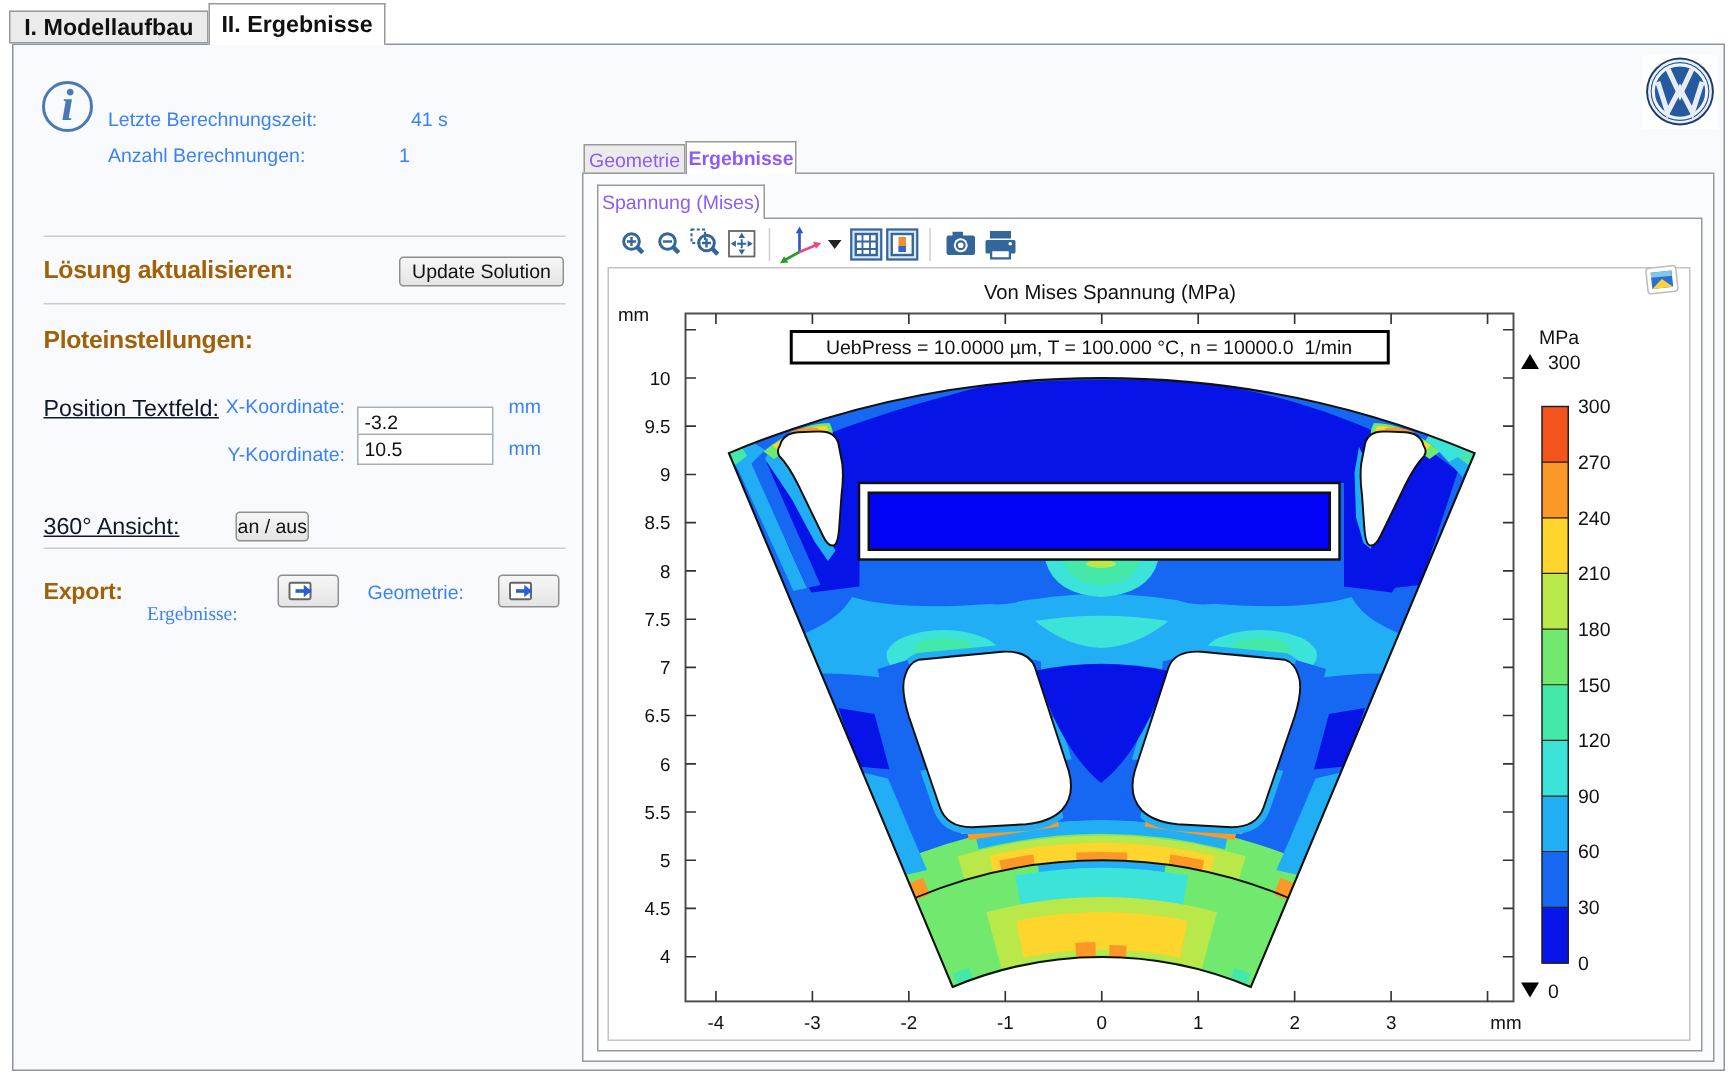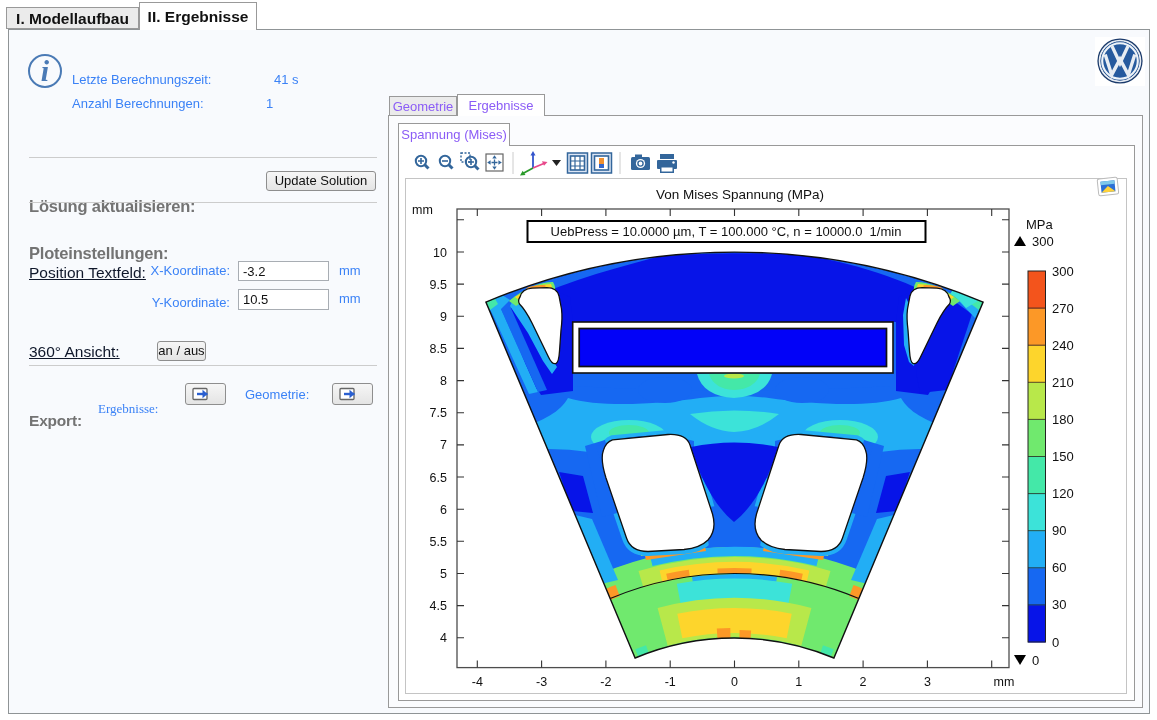--- a/index.html
+++ b/index.html
@@ -5,21 +5,21 @@
 html,body{margin:0;padding:0;width:1157px;height:720px;overflow:hidden;background:#fff;
   font-family:"Liberation Sans",sans-serif;-webkit-font-smoothing:antialiased;}
 *{box-sizing:border-box;}
 .abs{position:absolute;}
 #content{left:8px;top:29px;width:1142px;height:685px;background:#f8fafd;border:1px solid #8f9496;}
 .tab1{left:6px;top:7px;width:133px;height:22px;background:#ebebeb;border:1px solid #999;
   font-weight:bold;font-size:15.5px;line-height:21px;text-align:center;color:#111;}
 .tab2{left:139px;top:2px;width:118px;height:28px;background:#fff;border:1px solid #999;border-bottom:none;
   font-weight:bold;font-size:15.5px;line-height:28px;text-align:center;color:#111;z-index:5;}
 .lbl{font-size:13px;color:#3b82f6;}
-.bold{font-weight:bold;font-size:16.5px;color:#737373;letter-spacing:-0.2px;margin-top:26px;}
+.bold{font-weight:bold;font-size:16.5px;color:#a16207;letter-spacing:-0.2px;}
 .und{text-decoration:underline;font-size:15.5px;color:#0f172a;}
 .sep{height:1px;background:#ccc;}
 .btn{background:linear-gradient(#f6f6f6,#e4e4e4);border:1px solid #8e8e8e;border-radius:3px;
   font-size:13px;color:#111;text-align:center;}
 .inp{background:#fff;border:1px solid #a8adb3;font-size:13px;color:#111;padding-left:4px;line-height:19px;}
 .rtab{font-size:13px;color:#8b5cf6;text-align:center;}
 svg{display:block;}
 </style>
 </head>
 <body>
@@ -38,38 +38,38 @@
 
 <div class="abs sep" style="left:29px;top:157px;width:348px;"></div>
 <div class="abs bold" style="left:29px;top:171px;">Lösung aktualisieren:</div>
 <div class="abs btn" style="left:266px;top:171px;width:110px;height:20px;line-height:18px;">Update Solution</div>
 <div class="abs sep" style="left:29px;top:202px;width:348px;"></div>
 
 <div class="abs bold" style="left:29px;top:218px;">Ploteinstellungen:</div>
 
 <div class="abs und" style="left:29px;top:264px;">Position Textfeld:</div>
 <div class="abs lbl" style="left:150px;top:263px;width:80px;text-align:right;">X-Koordinate:</div>
-<div class="abs inp" style="left:238px;top:261px;width:91px;height:20px;">-3.2</div>
+<div class="abs inp" style="left:238px;top:271px;width:91px;height:20px;">-3.2</div>
 <div class="abs lbl" style="left:339px;top:263px;">mm</div>
 <div class="abs lbl" style="left:150px;top:295px;width:80px;text-align:right;">Y-Koordinate:</div>
 <div class="abs inp" style="left:238px;top:289px;width:91px;height:21px;">10.5</div>
 <div class="abs lbl" style="left:339px;top:291px;">mm</div>
 
 <div class="abs und" style="left:29px;top:343px;">360° Ansicht:</div>
 <div class="abs btn" style="left:157px;top:341px;width:49px;height:20px;line-height:18px;">an / aus</div>
 
 <div class="abs sep" style="left:29px;top:365px;width:348px;"></div>
 <div class="abs bold" style="left:29px;top:386px;font-size:15.5px;">Export:</div>
 <div class="abs lbl" style="left:98px;top:401px;font-family:Liberation Serif, serif;">Ergebnisse:</div>
 <div class="abs btn" style="left:185px;top:383px;width:41px;height:22px;"></div>
 <div class="abs lbl" style="left:245px;top:387px;">Geometrie:</div>
 <div class="abs btn" style="left:332px;top:383px;width:41px;height:22px;"></div>
 
 <div class="abs rtab" style="left:389px;top:96px;width:68px;height:20px;background:#ebebeb;border:1px solid #999;line-height:19px;">Geometrie</div>
-<div class="abs rtab" style="left:457px;top:94px;width:88px;height:22px;background:#fff;border:1px solid #999;border-bottom:none;line-height:21px;z-index:5;">Ergebnisse</div>
+<div class="abs rtab" style="left:457px;top:94px;width:74px;height:22px;background:#fff;border:1px solid #999;border-bottom:none;line-height:21px;z-index:5;font-weight:bold;">Ergebnisse</div>
 <div class="abs" style="left:388px;top:115px;width:755px;height:593px;border:1px solid #999;background:#fbfcfe;"></div>
 <div class="abs rtab" style="left:398px;top:123px;width:112px;height:23px;background:#fff;border:1px solid #999;border-bottom:none;line-height:22px;z-index:5;">Spannung (Mises)</div>
 <div class="abs" style="left:398px;top:145px;width:737px;height:556px;border:1px solid #999;background:#fff;"></div>
 <div class="abs" style="left:405px;top:178px;width:722px;height:516px;border:1px solid #c4c4c4;background:#fff;"></div>
 
 <svg class="abs" style="left:0;top:0;z-index:10;" width="1157" height="720" viewBox="0 0 1157 720">
 <defs>
 <clipPath id="wedge">
         <path d="M 485.9,302.1 A 643,643 0 0 1 983.1,302.1 L 833.9,658 A 257,257 0 0 0 635.1,658 Z"></path>
       </clipPath>

